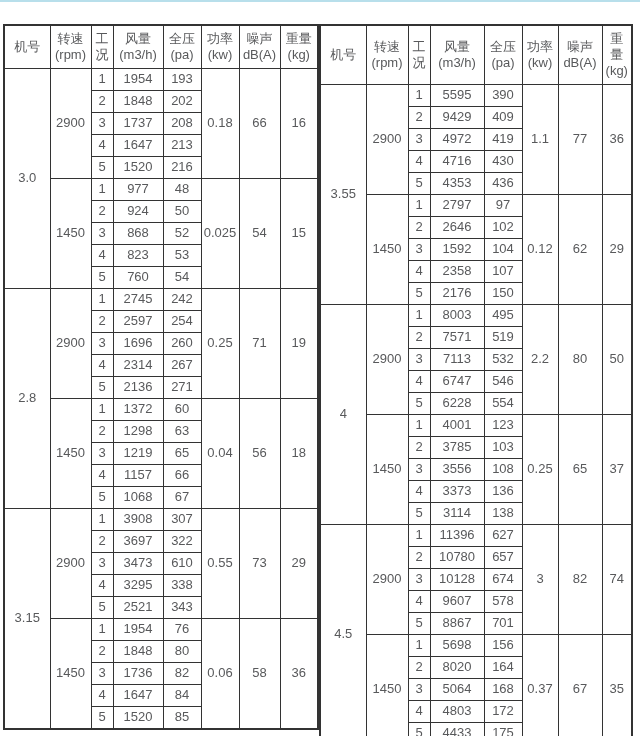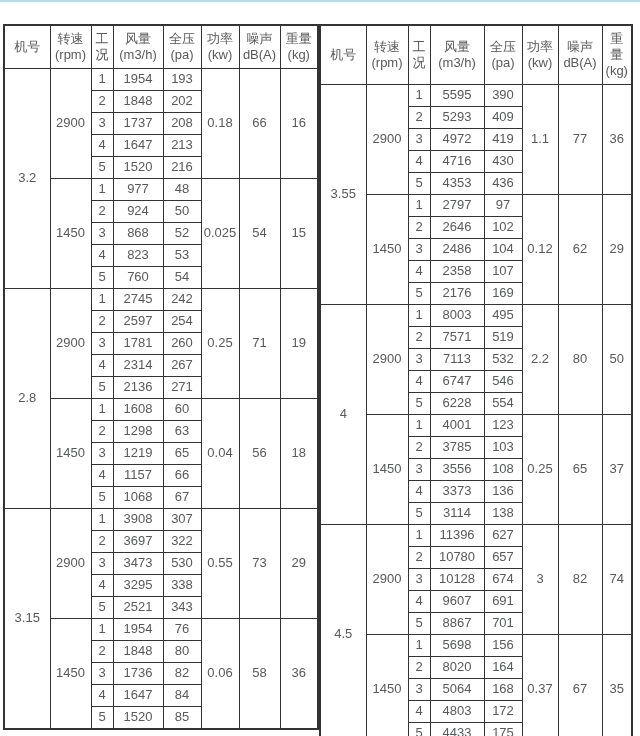--- a/index.html
+++ b/index.html
@@ -73,21 +73,21 @@
           <td>工<br>况</td>
           <td>风量<br>(m3/h)</td>
           <td>全压<br>(pa)</td>
           <td>功率<br>(kw)</td>
           <td>噪声<br>dB(A)</td>
           <td>重量<br>(kg)</td>
         </tr>
       </thead>
     <tbody>
         <tr>
-          <td rowspan="10">3.2</td>
+          <td rowspan="10">3.0</td>
           <td rowspan="5">2900</td>
           <td>1</td>
           <td>1954</td>
           <td>193</td>
           <td rowspan="5">0.18</td>
           <td rowspan="5">66</td>
           <td rowspan="5">16</td>
         </tr>
         <tr>
           <td>2</td>
@@ -148,37 +148,37 @@
           <td rowspan="5">71</td>
           <td rowspan="5">19</td>
         </tr>
         <tr>
           <td>2</td>
           <td>2597</td>
           <td>254</td>
         </tr>
         <tr>
           <td>3</td>
-          <td>1781</td>
+          <td>1696</td>
           <td>260</td>
         </tr>
         <tr>
           <td>4</td>
           <td>2314</td>
           <td>267</td>
         </tr>
         <tr>
           <td>5</td>
           <td>2136</td>
           <td>271</td>
         </tr>
         <tr>
           <td rowspan="5">1450</td>
           <td>1</td>
-          <td>1608</td>
+          <td>1372</td>
           <td>60</td>
           <td rowspan="5">0.04</td>
           <td rowspan="5">56</td>
           <td rowspan="5">18</td>
         </tr>
         <tr>
           <td>2</td>
           <td>1298</td>
           <td>63</td>
         </tr>
@@ -208,21 +208,21 @@
           <td rowspan="5">29</td>
         </tr>
         <tr>
           <td>2</td>
           <td>3697</td>
           <td>322</td>
         </tr>
         <tr>
           <td>3</td>
           <td>3473</td>
-          <td>530</td>
+          <td>610</td>
         </tr>
         <tr>
           <td>4</td>
           <td>3295</td>
           <td>338</td>
         </tr>
         <tr>
           <td>5</td>
           <td>2521</td>
           <td>343</td>
@@ -288,21 +288,21 @@
           <td rowspan="5">2900</td>
           <td>1</td>
           <td>5595</td>
           <td>390</td>
           <td rowspan="5">1.1</td>
           <td rowspan="5">77</td>
           <td rowspan="5">36</td>
         </tr>
         <tr>
           <td>2</td>
-          <td>5293</td>
+          <td>9429</td>
           <td>409</td>
         </tr>
         <tr>
           <td>3</td>
           <td>4972</td>
           <td>419</td>
         </tr>
         <tr>
           <td>4</td>
           <td>4716</td>
@@ -322,32 +322,32 @@
           <td rowspan="5">62</td>
           <td rowspan="5">29</td>
         </tr>
         <tr>
           <td>2</td>
           <td>2646</td>
           <td>102</td>
         </tr>
         <tr>
           <td>3</td>
-          <td>2486</td>
+          <td>1592</td>
           <td>104</td>
         </tr>
         <tr>
           <td>4</td>
           <td>2358</td>
           <td>107</td>
         </tr>
         <tr>
           <td>5</td>
           <td>2176</td>
-          <td>169</td>
+          <td>150</td>
         </tr>
         <tr>
           <td rowspan="10">4</td>
           <td rowspan="5">2900</td>
           <td>1</td>
           <td>8003</td>
           <td>495</td>
           <td rowspan="5">2.2</td>
           <td rowspan="5">80</td>
           <td rowspan="5">50</td>
@@ -417,21 +417,21 @@
           <td>657</td>
         </tr>
         <tr>
           <td>3</td>
           <td>10128</td>
           <td>674</td>
         </tr>
         <tr>
           <td>4</td>
           <td>9607</td>
-          <td>691</td>
+          <td>578</td>
         </tr>
         <tr>
           <td>5</td>
           <td>8867</td>
           <td>701</td>
         </tr>
         <tr>
           <td rowspan="5">1450</td>
           <td>1</td>
           <td>5698</td>

